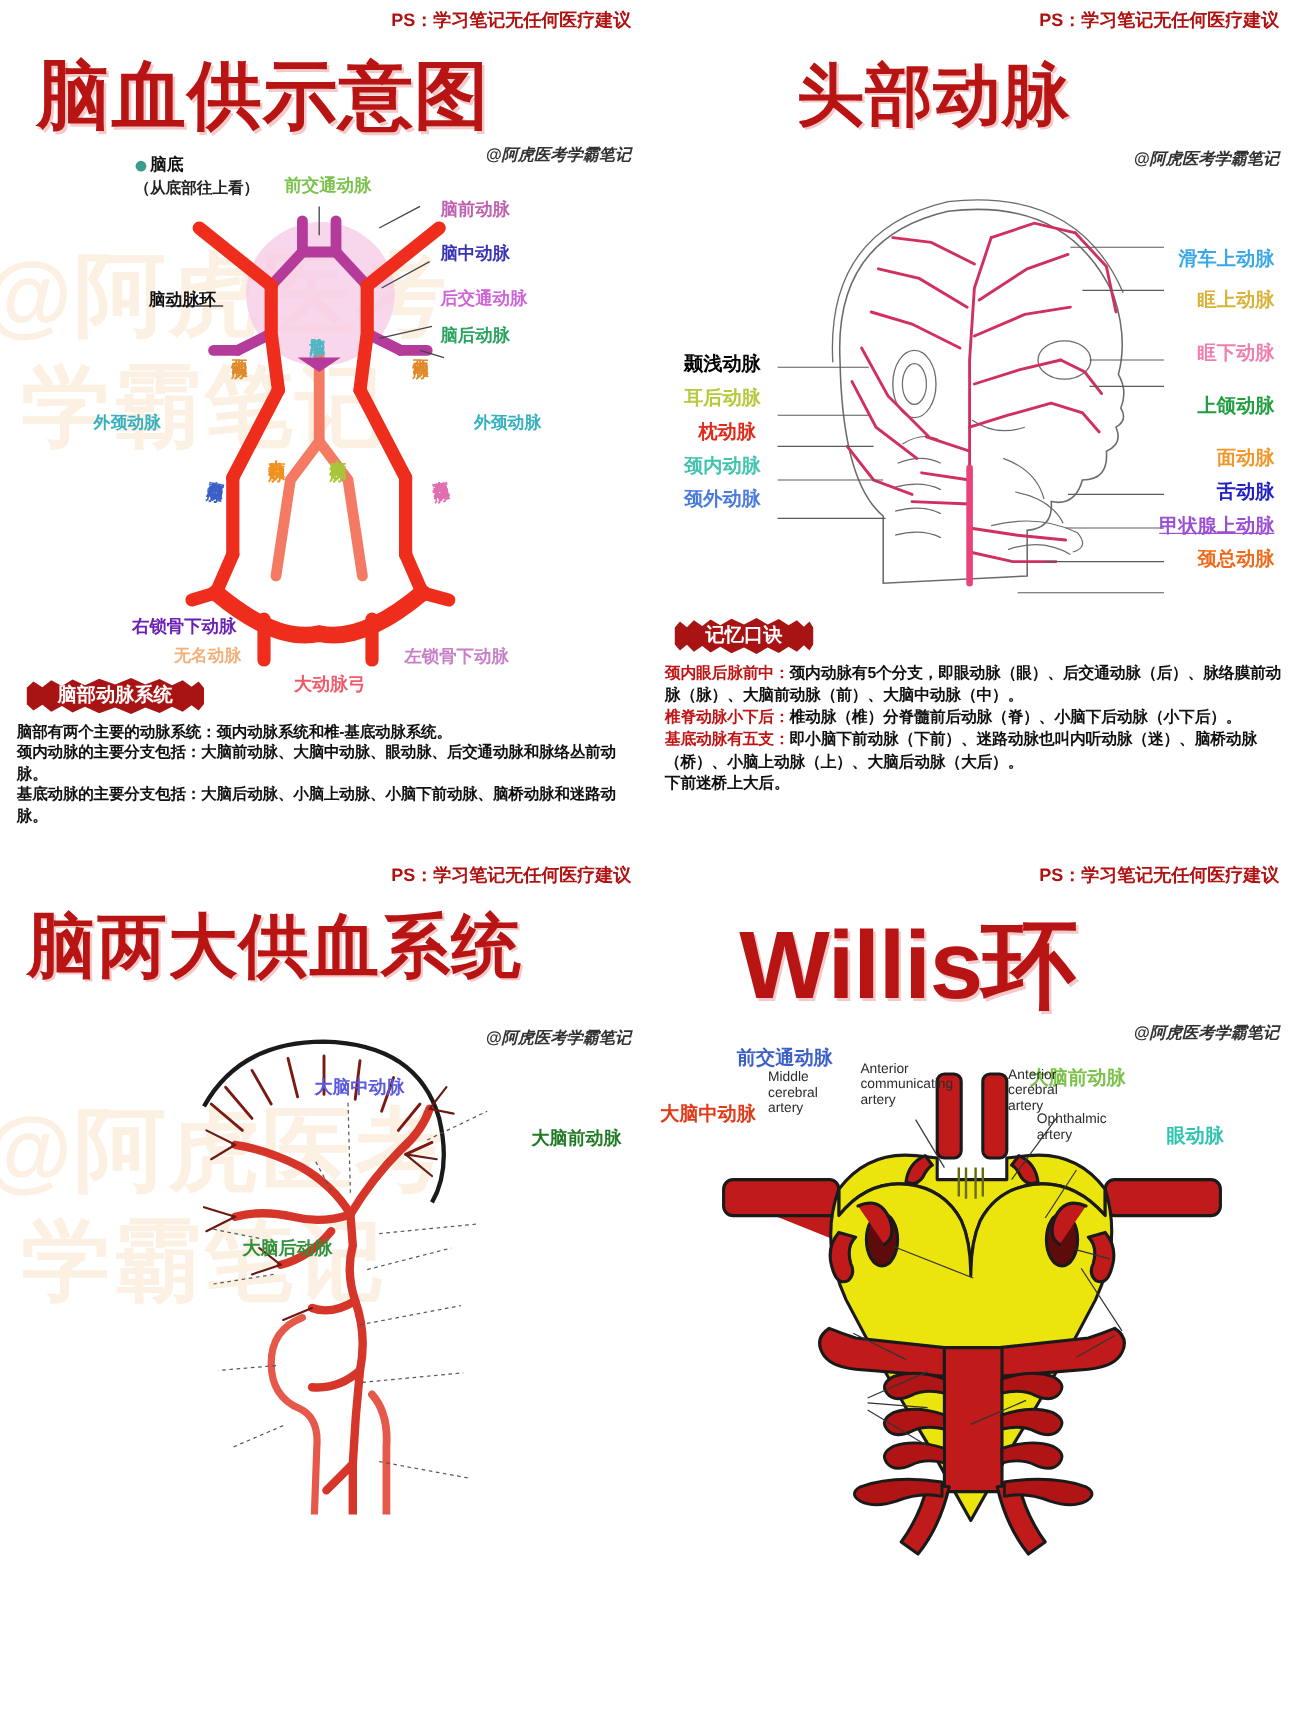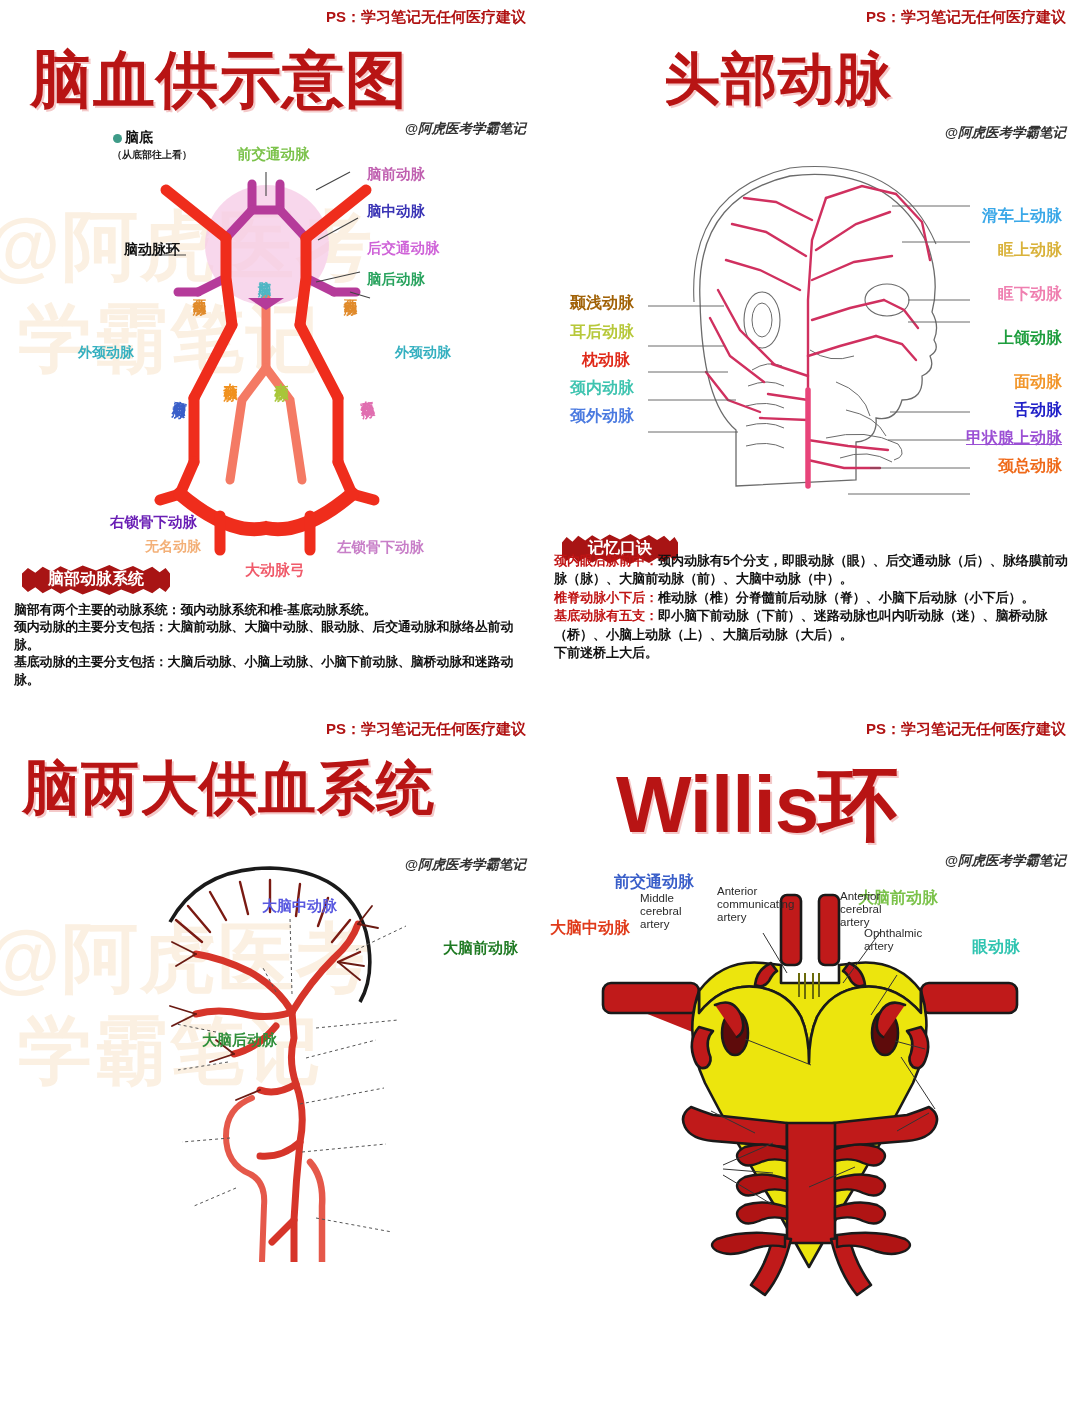--- a/index.html
+++ b/index.html
@@ -66,21 +66,21 @@
       <div class="l1">@阿虎医考</div>
       <div class="l2">学霸笔记</div>
     </div>
     <div class="ps">PS：学习笔记无任何医疗建议</div>
     <div class="title" style="left:30px; top:38px; font-size:62px;">脑血供示意图</div>
     <div class="credit" style="right:14px; top:120px;">@阿虎医考学霸笔记</div>
 
     <div style="position:absolute; left:113px; top:129px; z-index:6; font-size:14px; font-weight:800; color:#111;">
       <span class="dot"></span><span>脑底</span>
     </div>
-    <div style="position:absolute; left:112px; top:148px; z-index:6; font-size:10px; font-weight:700; color:#222;">（从底部往上看）</div>
+    <div style="position:absolute; left:112px; top:148px; z-index:6; font-size:13px; font-weight:700; color:#222;">（从底部往上看）</div>
 
     <svg class="svgwrap" style="left:120px; top:150px;" width="330" height="410" viewBox="0 0 330 410">
       <ellipse cx="147" cy="95" rx="62" ry="60" fill="#f6c9e6" opacity="0.75"></ellipse>
       <g stroke="#b53b9a" stroke-width="9" fill="none" stroke-linecap="round">
         <path d="M132 34 L132 60"></path>
           <path d="M160 34 L160 60"></path>
         <path d="M132 60 L160 60"></path>
         <path d="M132 60 L106 88"></path>
           <path d="M160 60 L186 88"></path>
         <path d="M106 88 L106 128"></path>
@@ -222,27 +222,27 @@
 
     <div class="lbl" style="right:18px; top:206px; font-size:16px; color:#3aa8e8;">滑车上动脉</div>
     <div class="lbl" style="right:18px; top:240px; font-size:16px; color:#d9b23a;">眶上动脉</div>
     <div class="lbl" style="right:18px; top:284px; font-size:16px; color:#ef7fb0;">眶下动脉</div>
     <div class="lbl" style="right:18px; top:328px; font-size:16px; color:#1e9e3e;">上颌动脉</div>
     <div class="lbl" style="right:18px; top:372px; font-size:16px; color:#f2962a;">面动脉</div>
     <div class="lbl" style="right:18px; top:400px; font-size:16px; color:#2020c8;">舌动脉</div>
     <div class="lbl" style="right:18px; top:428px; font-size:16px; color:#9b4fd4;text-decoration:underline;">甲状腺上动脉</div>
     <div class="lbl" style="right:18px; top:456px; font-size:16px; color:#ef6a1a;">颈总动脉</div>
 
-    <div class="lbl" style="left:30px; top:293px; font-size:16px; color:#a16207;">颞浅动脉</div>
+    <div class="lbl" style="left:30px; top:293px; font-size:16px; color:#000000;">颞浅动脉</div>
     <div class="lbl" style="left:30px; top:322px; font-size:16px; color:#b7c83a;">耳后动脉</div>
     <div class="lbl" style="left:42px; top:350px; font-size:16px; color:#e02a1a;">枕动脉</div>
     <div class="lbl" style="left:30px; top:378px; font-size:16px; color:#3fc4b0;">颈内动脉</div>
     <div class="lbl" style="left:30px; top:406px; font-size:16px; color:#4a7ae0;">颈外动脉</div>
 
-    <div class="ribbon" style="left:22px; top:534px;">记忆口诀</div>
+    <div class="ribbon" style="left:22px; top:515px;">记忆口诀</div>
     <div class="body-text" style="left:14px; top:552px; width:520px; font-size:13.2px; line-height:1.4;">
       <div><span class="hl">颈内眼后脉前中：</span><span>颈内动脉有5个分支，即眼动脉（眼）、后交通动脉（后）、脉络膜前动脉（脉）、大脑前动脉（前）、大脑中动脉（中）。</span></div>
       <div><span class="hl">椎脊动脉小下后：</span><span>椎动脉（椎）分脊髓前后动脉（脊）、小脑下后动脉（小下后）。</span></div>
       <div><span class="hl">基底动脉有五支：</span><span>即小脑下前动脉（下前）、迷路动脉也叫内听动脉（迷）、脑桥动脉（桥）、小脑上动脉（上）、大脑后动脉（大后）。</span></div>
       <div><span>下前迷桥上大后。</span></div>
     </div>
   </div>
 
   <div class="panel">
     <div class="wm">

